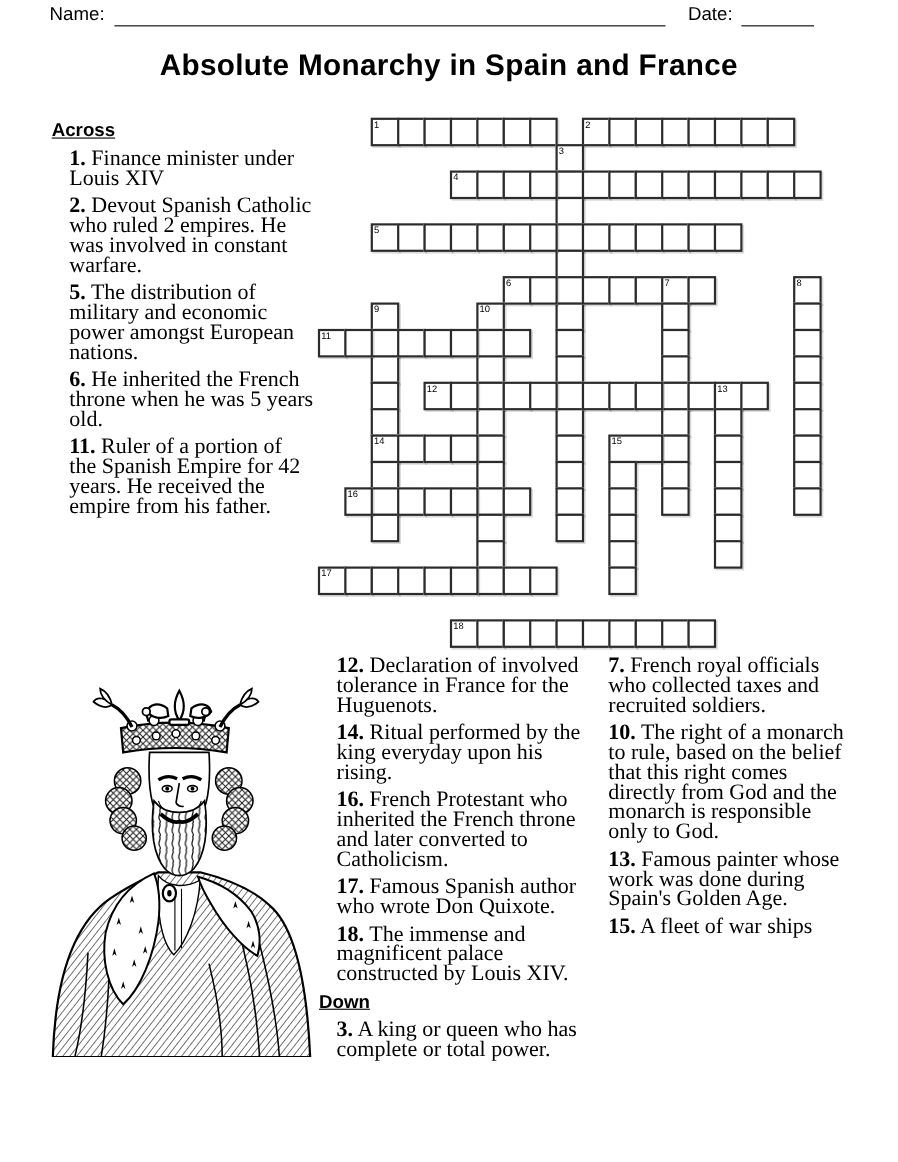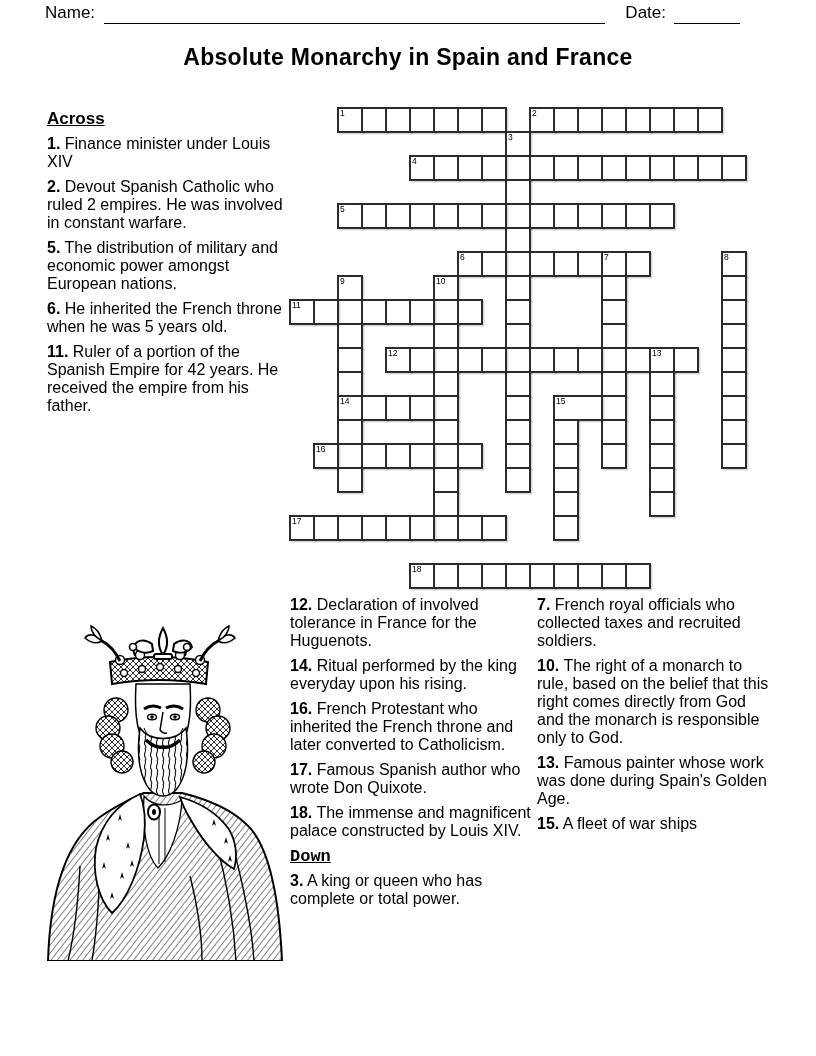--- a/index.html
+++ b/index.html
@@ -6,34 +6,34 @@
   .page{position:relative;width:816px;height:1056px;background:#fff;overflow:hidden;
         font-family:"Liberation Sans",sans-serif;color:#000;--grid-line:#2b2b2b;}
   
   .hdr{position:absolute;left:45px;top:3px;width:695px;display:flex;align-items:flex-end;font-size:17px;}
   .hdr .lbl{padding-bottom:1px;white-space:nowrap;}
   .name-line{flex:1;border-bottom:1.8px solid #000;height:16px;margin-left:9px;}
   .date-lbl{margin-left:20px;}
   .date-line{width:66px;border-bottom:1.8px solid #000;height:16px;margin-left:8px;}
   
   .title{position:absolute;top:44px;left:0;width:100%;margin:0;text-align:center;
-         font-size:23px;font-weight:600;letter-spacing:.3px;}
+         font-size:27px;font-weight:600;letter-spacing:.3px;}
   
   .grid{position:absolute;left:290px;top:108px;width:456px;height:480px;}
   .cell{position:absolute;width:26px;height:26px;box-sizing:border-box;background:#fff;
         border:2px solid var(--grid-line);box-shadow:1.5px 1.5px 0 rgba(0,0,0,.15);}
   .cnum{position:absolute;top:0;left:1px;font-size:8.5px;line-height:9px;font-family:"Liberation Sans",sans-serif;}
   
   .col{position:absolute;}
   .col-left{left:47px;top:109px;width:238px;}
   .col-mid{left:290px;top:596px;width:241px;}
   .col-right{left:537px;top:596px;width:240px;}
   .chead{font-size:17px;font-weight:bold;text-decoration:underline;margin:0 0 6px 0;}
-  .chead-down{margin-top:3px;font-family:Liberation Mono, monospace;}
-  .clue{font-size:16px;line-height:18px;margin:0 0 7px 0;}
+  .chead-down{margin-top:3px;}
+  .clue{font-size:20px;line-height:18px;margin:0 0 7px 16px;font-family:Liberation Serif, serif;}
   .clue b{font-weight:bold;}
   
   .king{position:absolute;left:40px;top:616px;}
 </style>
 </head>
 <body>
 
 <div class="page" style="--grid-line: #2b2b2b;">
 
   <div class="hdr">

